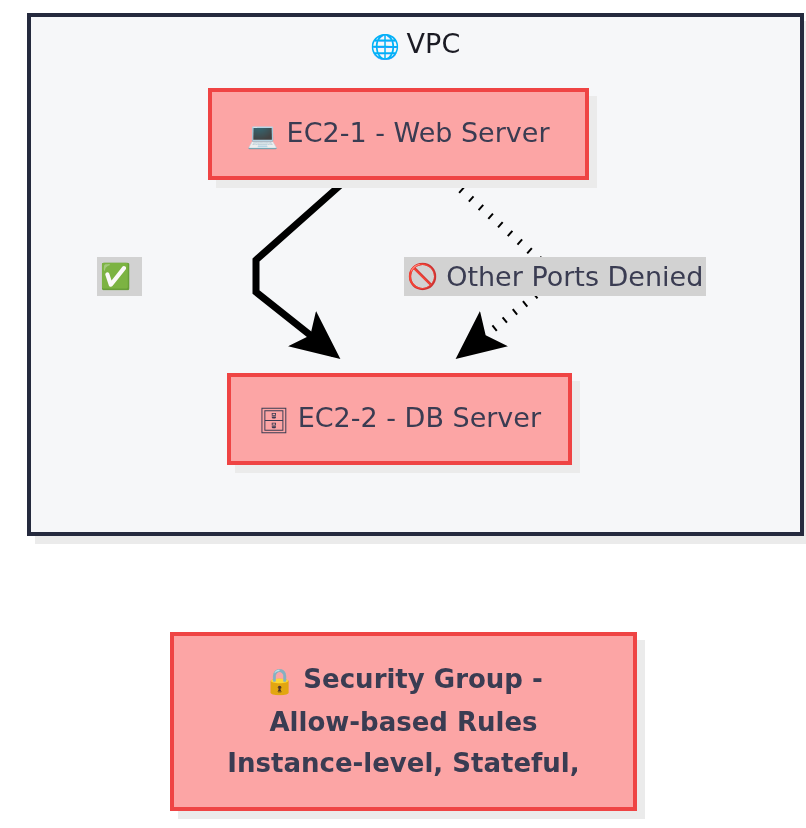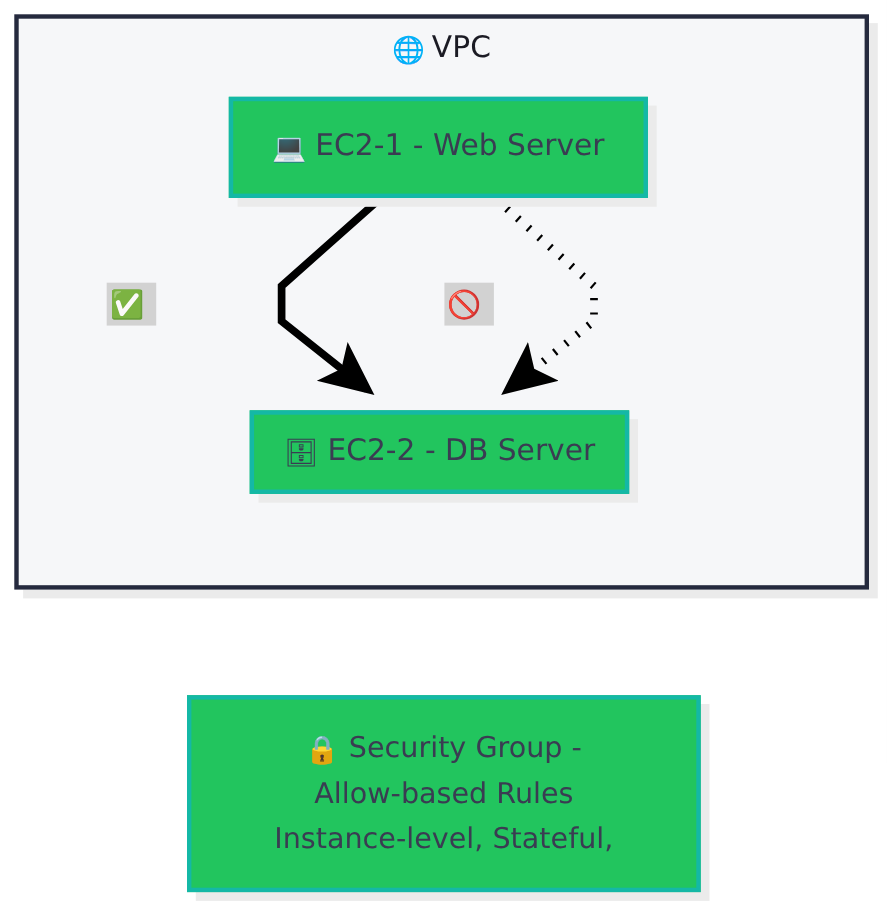--- a/index.html
+++ b/index.html
@@ -18,21 +18,21 @@
     position: relative;
     width: 806px;
     height: 828px;
     overflow: hidden;
     background: #ffffff;
   }
 
   
   .vpc-container {
     position: absolute;
-    left: 13px;
+    left: 27px;
     top: 13px;
     width: 777px;
     height: 523px;
     box-sizing: border-box;
     background: #f6f7f9;
     border: 4px solid #252a3e;
     box-shadow: 8px 8px 0 0 #ebebeb;
   }
 
   .vpc-title {
@@ -60,22 +60,22 @@
     top: 0;
     width: 806px;
     height: 828px;
     pointer-events: none;
   }
 
   
   .node {
     position: absolute;
     box-sizing: border-box;
-    background: #22c55e;
-    border: 4px solid #14b8a6;
+    background: #fca5a5;
+    border: 4px solid #ef4444;
     box-shadow: 8px 8px 0 0 #ebebeb;
     display: flex;
     align-items: center;
     justify-content: center;
     text-align: center;
     color: #3a3c52;
     font-size: 27px;
     line-height: 38px;
     white-space: nowrap;
   }
@@ -88,35 +88,36 @@
   #node-web {
     left: 208px;
     top: 88px;
     width: 381px;
     height: 92px;
   }
   #node-db {
     left: 227px;
     top: 373px;
     width: 345px;
-    height: 76px;
+    height: 92px;
   }
 
   #node-legend {
     left: 170px;
     top: 632px;
     width: 467px;
     height: 179px;
     font-size: 26px;
     line-height: 41px;
     white-space: normal;
     padding: 0 14px;
   }
   #node-legend .legend-text {
     display: block;
+    font-weight: bold;
   }
 
   
   .edge-label {
     position: absolute;
     background: #d2d2d2;
     color: #3a3c52;
     font-size: 27px;
     line-height: 38px;
     white-space: nowrap;
@@ -179,20 +180,21 @@
       <span class="emoji">🗄</span><span>EC2-2 - DB Server</span>
     </span>
   </div>
 
   <div class="edge-label" id="label-allow">
     <span class="emoji">✅</span>
   </div>
 
   <div class="edge-label" id="label-deny">
     <span class="emoji">🚫</span>
+      <span>Other Ports Denied</span>
   </div>
 
   <div class="node" id="node-legend">
     <span>
       <span class="legend-text"><span class="emoji">🔒</span><span>Security Group -</span></span>
       <span class="legend-text">Allow-based Rules</span>
       <span class="legend-text">Instance-level, Stateful,</span>
     </span>
   </div>
 

